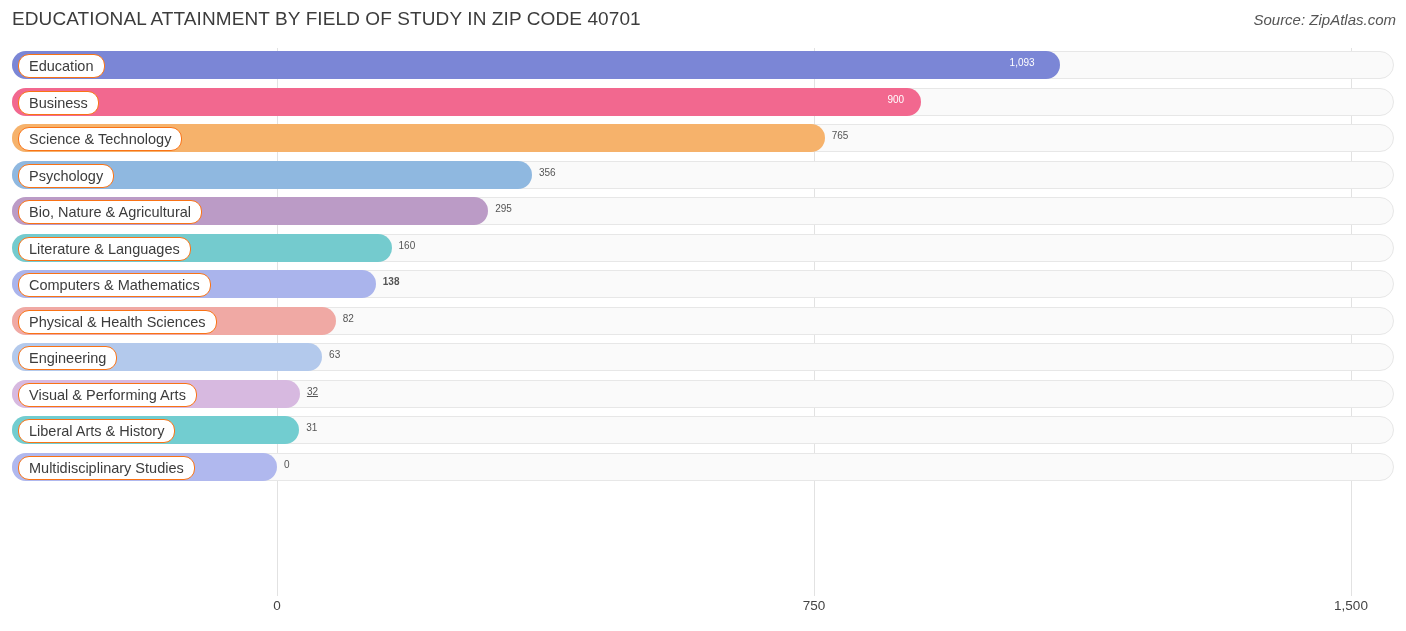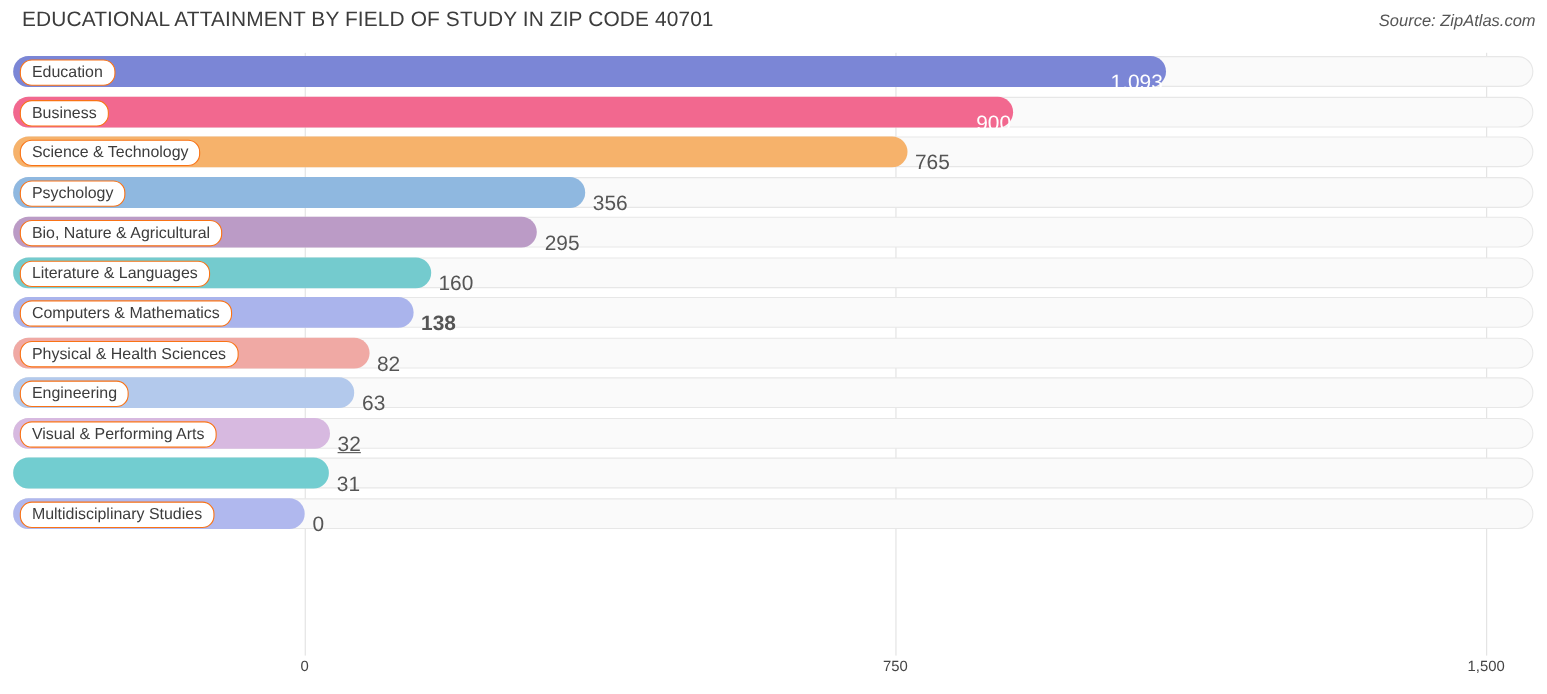--- a/index.html
+++ b/index.html
@@ -11,21 +11,20 @@
     width: 1406px;
     height: 631px;
     font-family: "Liberation Sans", sans-serif;
     color: #3c3c3c;
     overflow: hidden;
     position: relative;
   }
   .header {
     position: relative;
     height: 38px;
-    margin-left: 8px;
   }
   .title {
     position: absolute;
     left: 12px;
     top: 8px;
     font-size: 19px;
     letter-spacing: 0.1px;
     color: #3c3c3c;
     white-space: nowrap;
   }
@@ -97,22 +96,22 @@
     padding: 0 10px 0 10px;
     background: #ffffff;
     border: 1px solid #f97316;
     border-radius: 11px;
     font-size: 14.5px;
     color: #3c3c3c;
     white-space: nowrap;
   }
   .value {
     position: absolute;
-    top: 17px;
-    font-size: 19px;
+    top: 9px;
+    font-size: 10px;
     color: #555555;
     white-space: nowrap;
     text-align: center;
   }
   .value.inside {
     color: #ffffff;
   }
   .axis {
     position: absolute;
     left: 0;
@@ -200,20 +199,21 @@
       </div>
       <div class="row">
         <div class="track"></div>
         <div class="bar" style="width: 287.912px; background: rgb(215, 185, 224);"></div>
         <div class="label-pill">Visual &amp; Performing Arts</div>
         <div class="value" style="left: 306.912px; text-decoration: underline;">32</div>
       </div>
       <div class="row">
         <div class="track"></div>
         <div class="bar" style="width: 287.196px; background: rgb(114, 205, 208);"></div>
+        <div class="label-pill">Liberal Arts &amp; History</div>
         <div class="value" style="left: 306.196px;">31</div>
       </div>
       <div class="row">
         <div class="track"></div>
         <div class="bar" style="width: 265px; background: rgb(176, 184, 238);"></div>
         <div class="label-pill">Multidisciplinary Studies</div>
         <div class="value" style="left: 284px;">0</div>
       </div>
     </div>
 </div>

